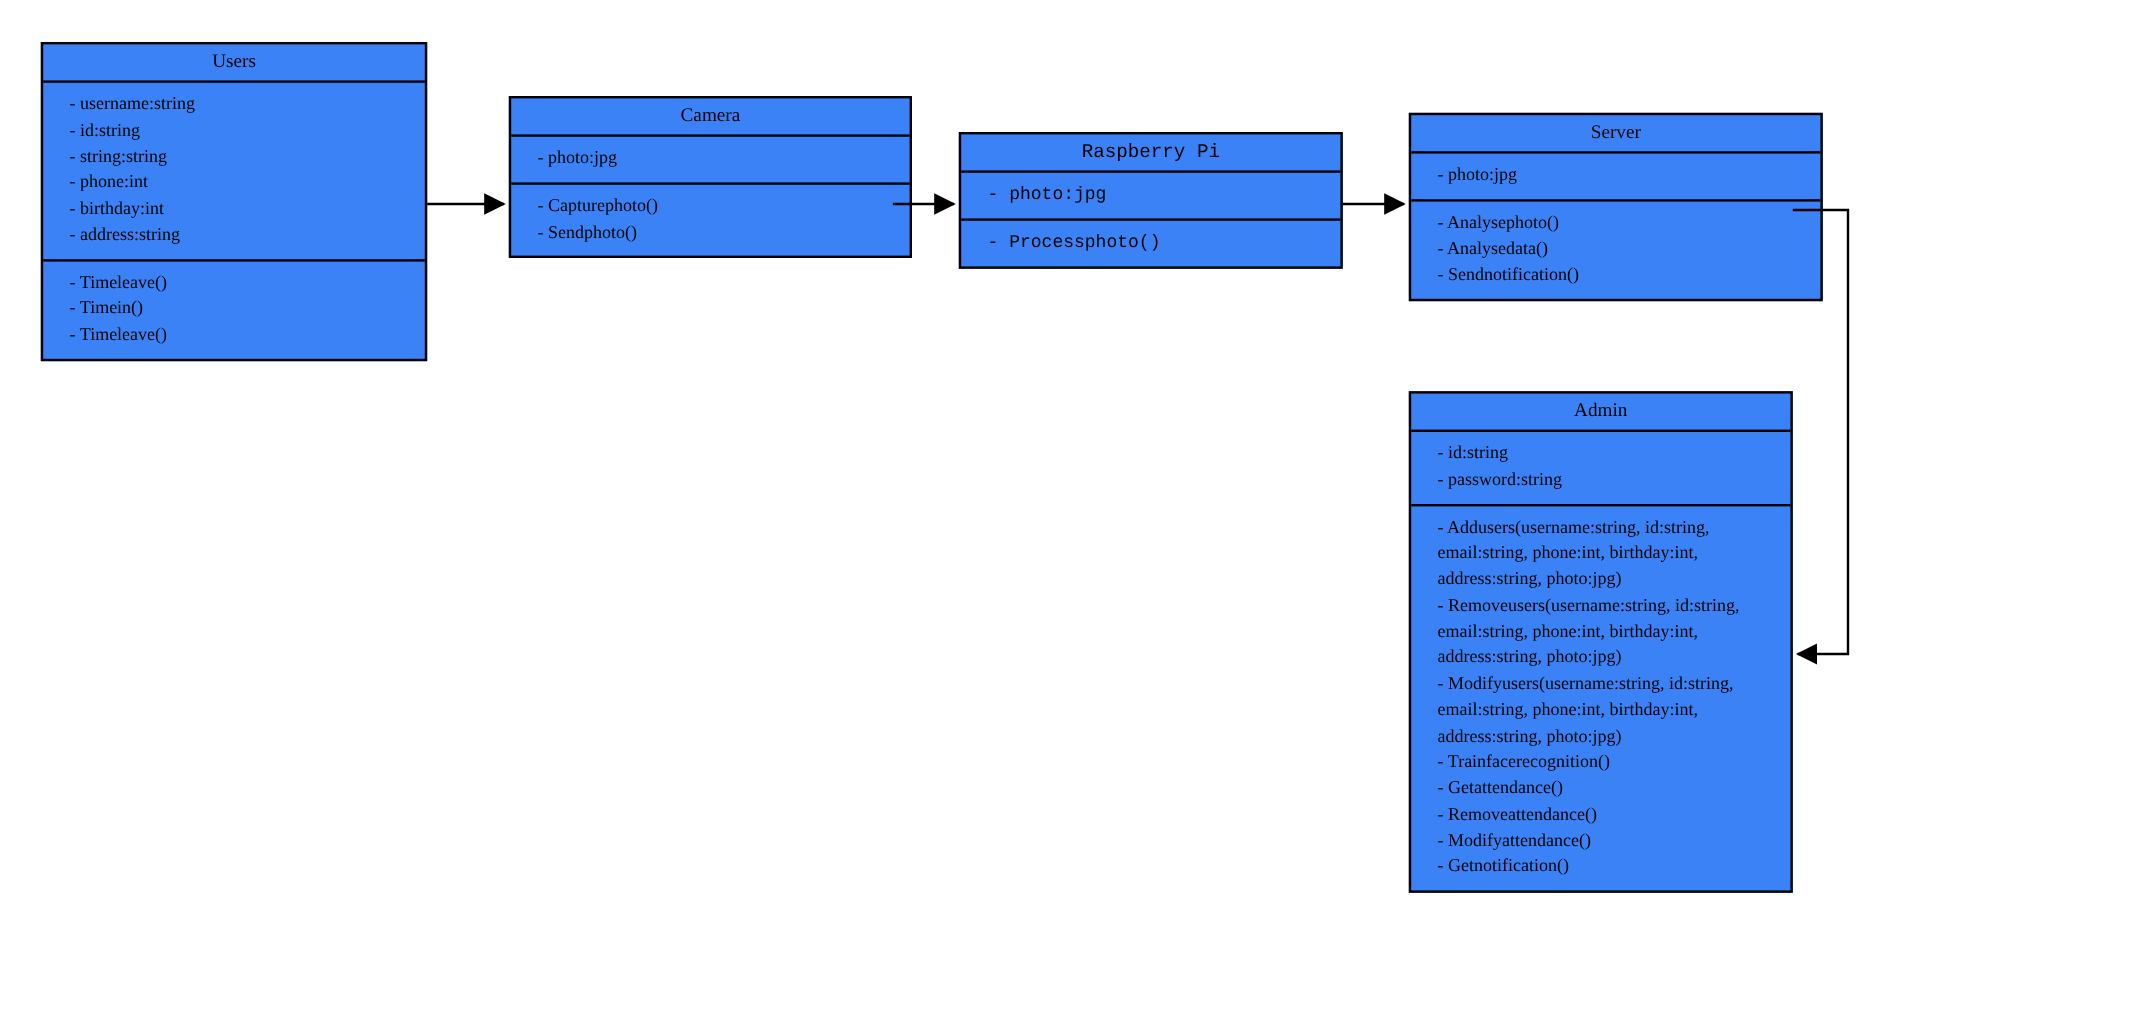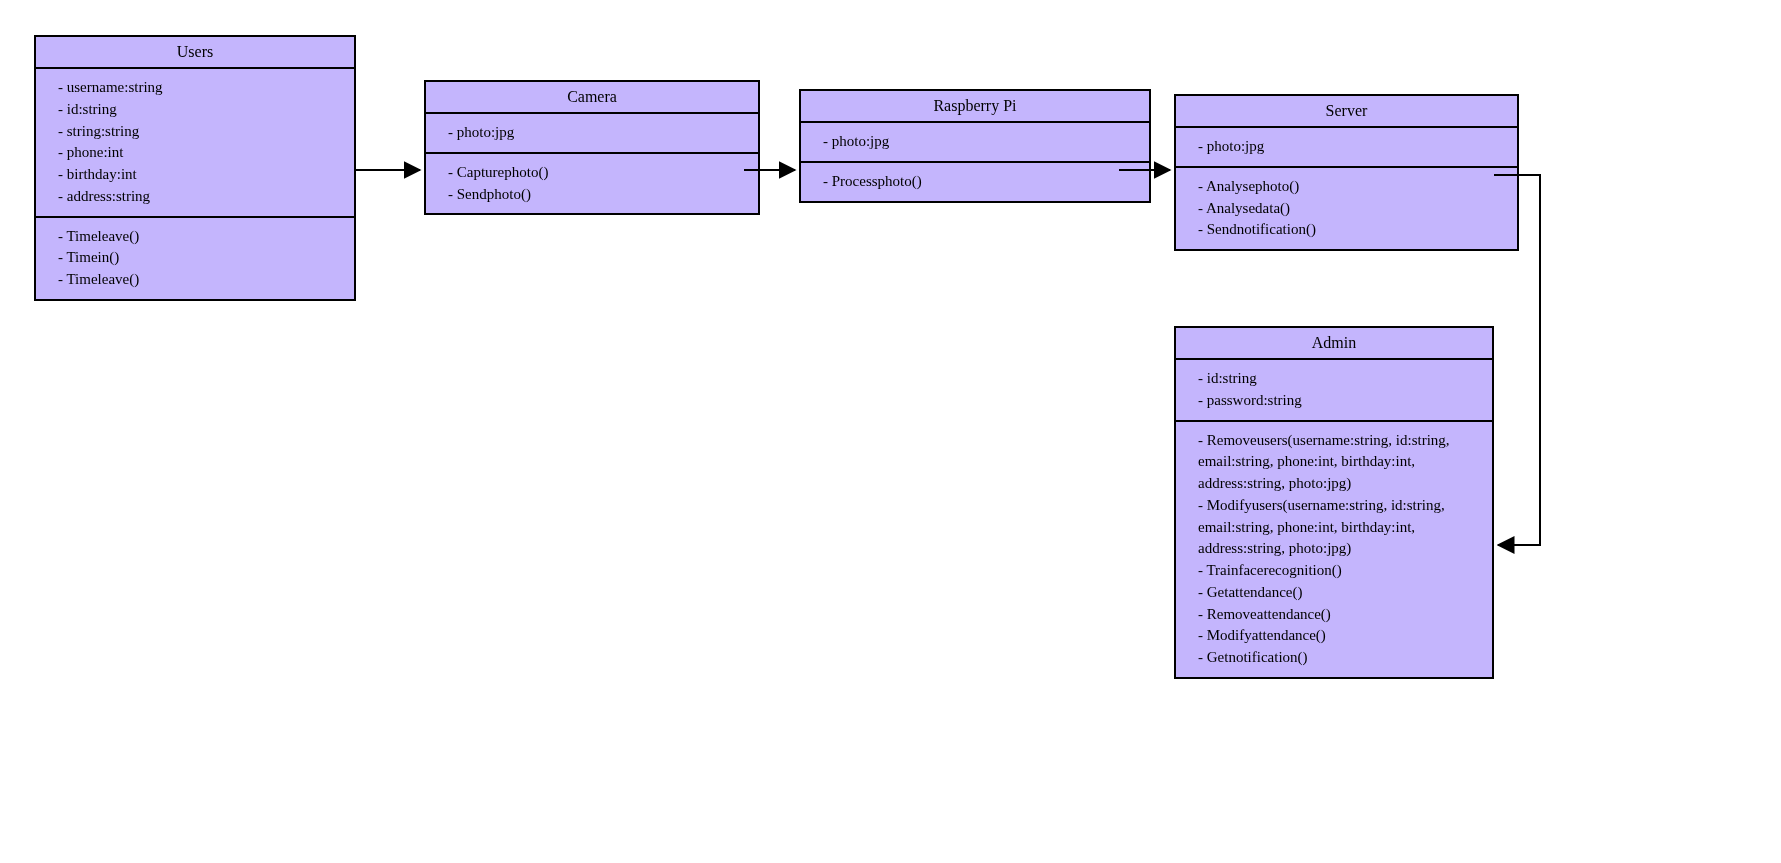--- a/index.html
+++ b/index.html
@@ -13,21 +13,21 @@
     color: #000;
   }
   .canvas {
     position: relative;
     width: 1781px;
     height: 863px;
   }
   .class-box {
     position: absolute;
     border: 2px solid #000;
-    background: #c4b5fd;
+    background: #3b82f6;
     box-sizing: border-box;
   }
   .class-title {
     text-align: center;
     padding: 6px 0 6px 0;
     border-bottom: 2px solid #000;
     font-size: 16px;
   }
   .class-section {
     border-bottom: 2px solid #000;
@@ -75,21 +75,21 @@
     <div class="class-title">Camera</div>
     <div class="class-section">
       <div class="row">- photo:jpg</div>
     </div>
     <div class="class-section">
       <div class="row">- Capturephoto()</div>
       <div class="row">- Sendphoto()</div>
     </div>
   </div>
 
-  <div class="class-box" style="left:799px; top:89px; width:352px;">
+  <div class="class-box" style="left:799px; top:110px; width:320px;font-family:Liberation Mono, monospace;">
     <div class="class-title">Raspberry Pi</div>
     <div class="class-section">
       <div class="row">- photo:jpg</div>
     </div>
     <div class="class-section">
       <div class="row">- Processphoto()</div>
     </div>
   </div>
 
   <div class="class-box" style="left:1174px; top:94px; width:345px;">
@@ -104,20 +104,21 @@
     </div>
   </div>
 
   <div class="class-box" style="left:1174px; top:326px; width:320px;">
     <div class="class-title">Admin</div>
     <div class="class-section">
       <div class="row">- id:string</div>
       <div class="row">- password:string</div>
     </div>
     <div class="class-section">
+      <div class="row">- Addusers(username:string, id:string, email:string, phone:int, birthday:int, address:string, photo:jpg)</div>
       <div class="row">- Removeusers(username:string, id:string, email:string, phone:int, birthday:int, address:string, photo:jpg)</div>
       <div class="row">- Modifyusers(username:string, id:string, email:string, phone:int, birthday:int, address:string, photo:jpg)</div>
       <div class="row">- Trainfacerecognition()</div>
       <div class="row">- Getattendance()</div>
       <div class="row">- Removeattendance()</div>
       <div class="row">- Modifyattendance()</div>
       <div class="row">- Getnotification()</div>
     </div>
   </div>
 

